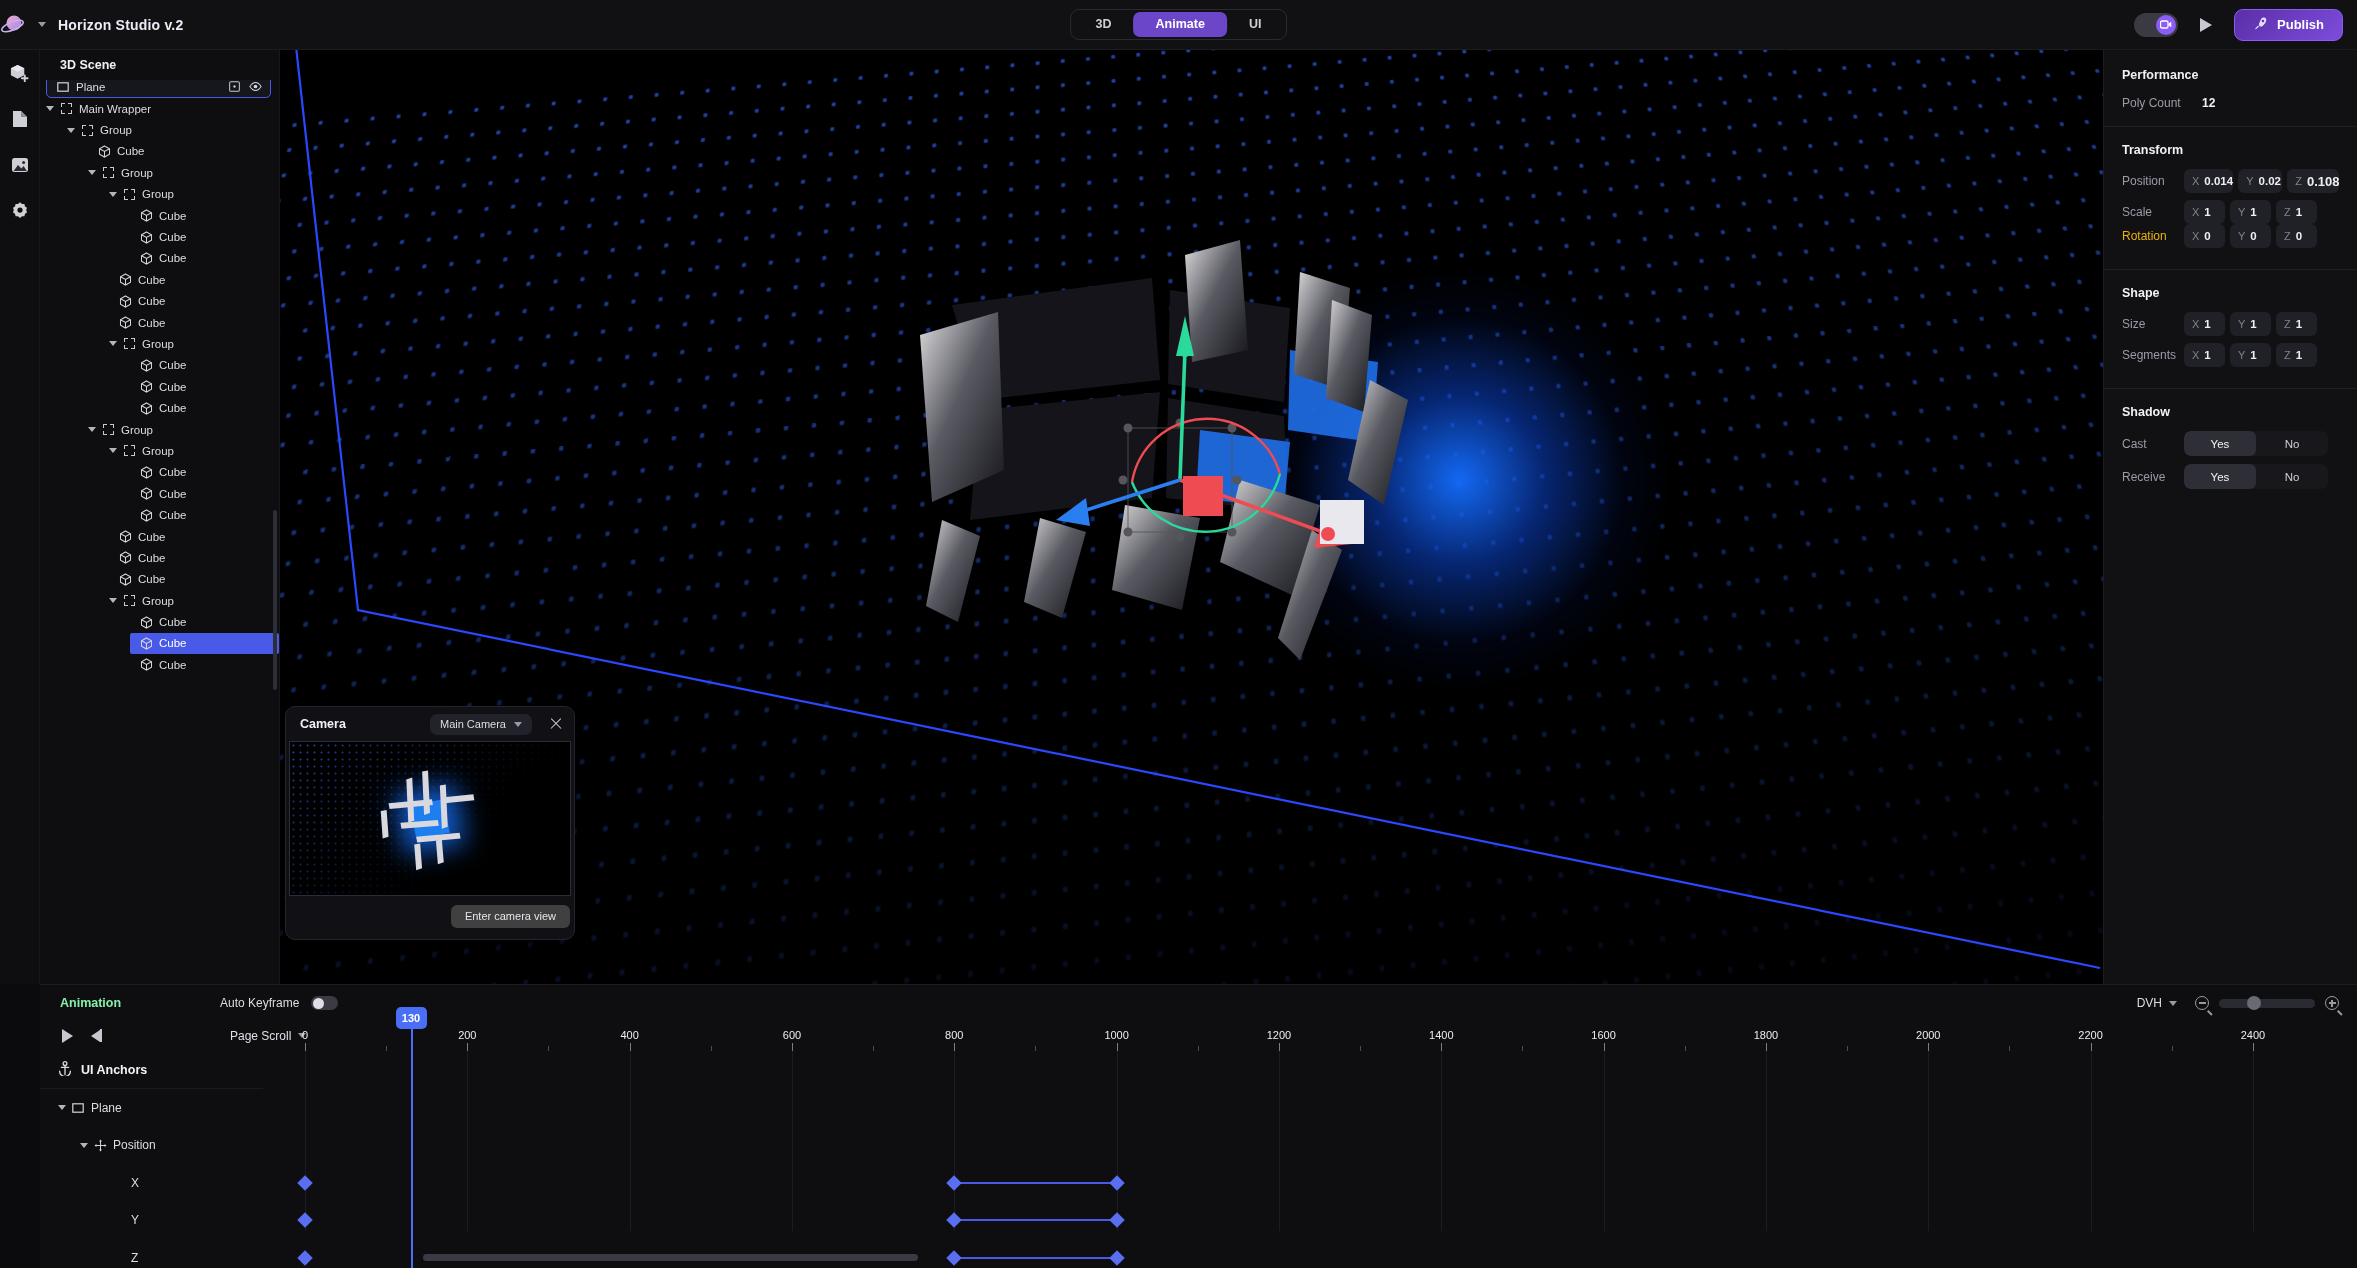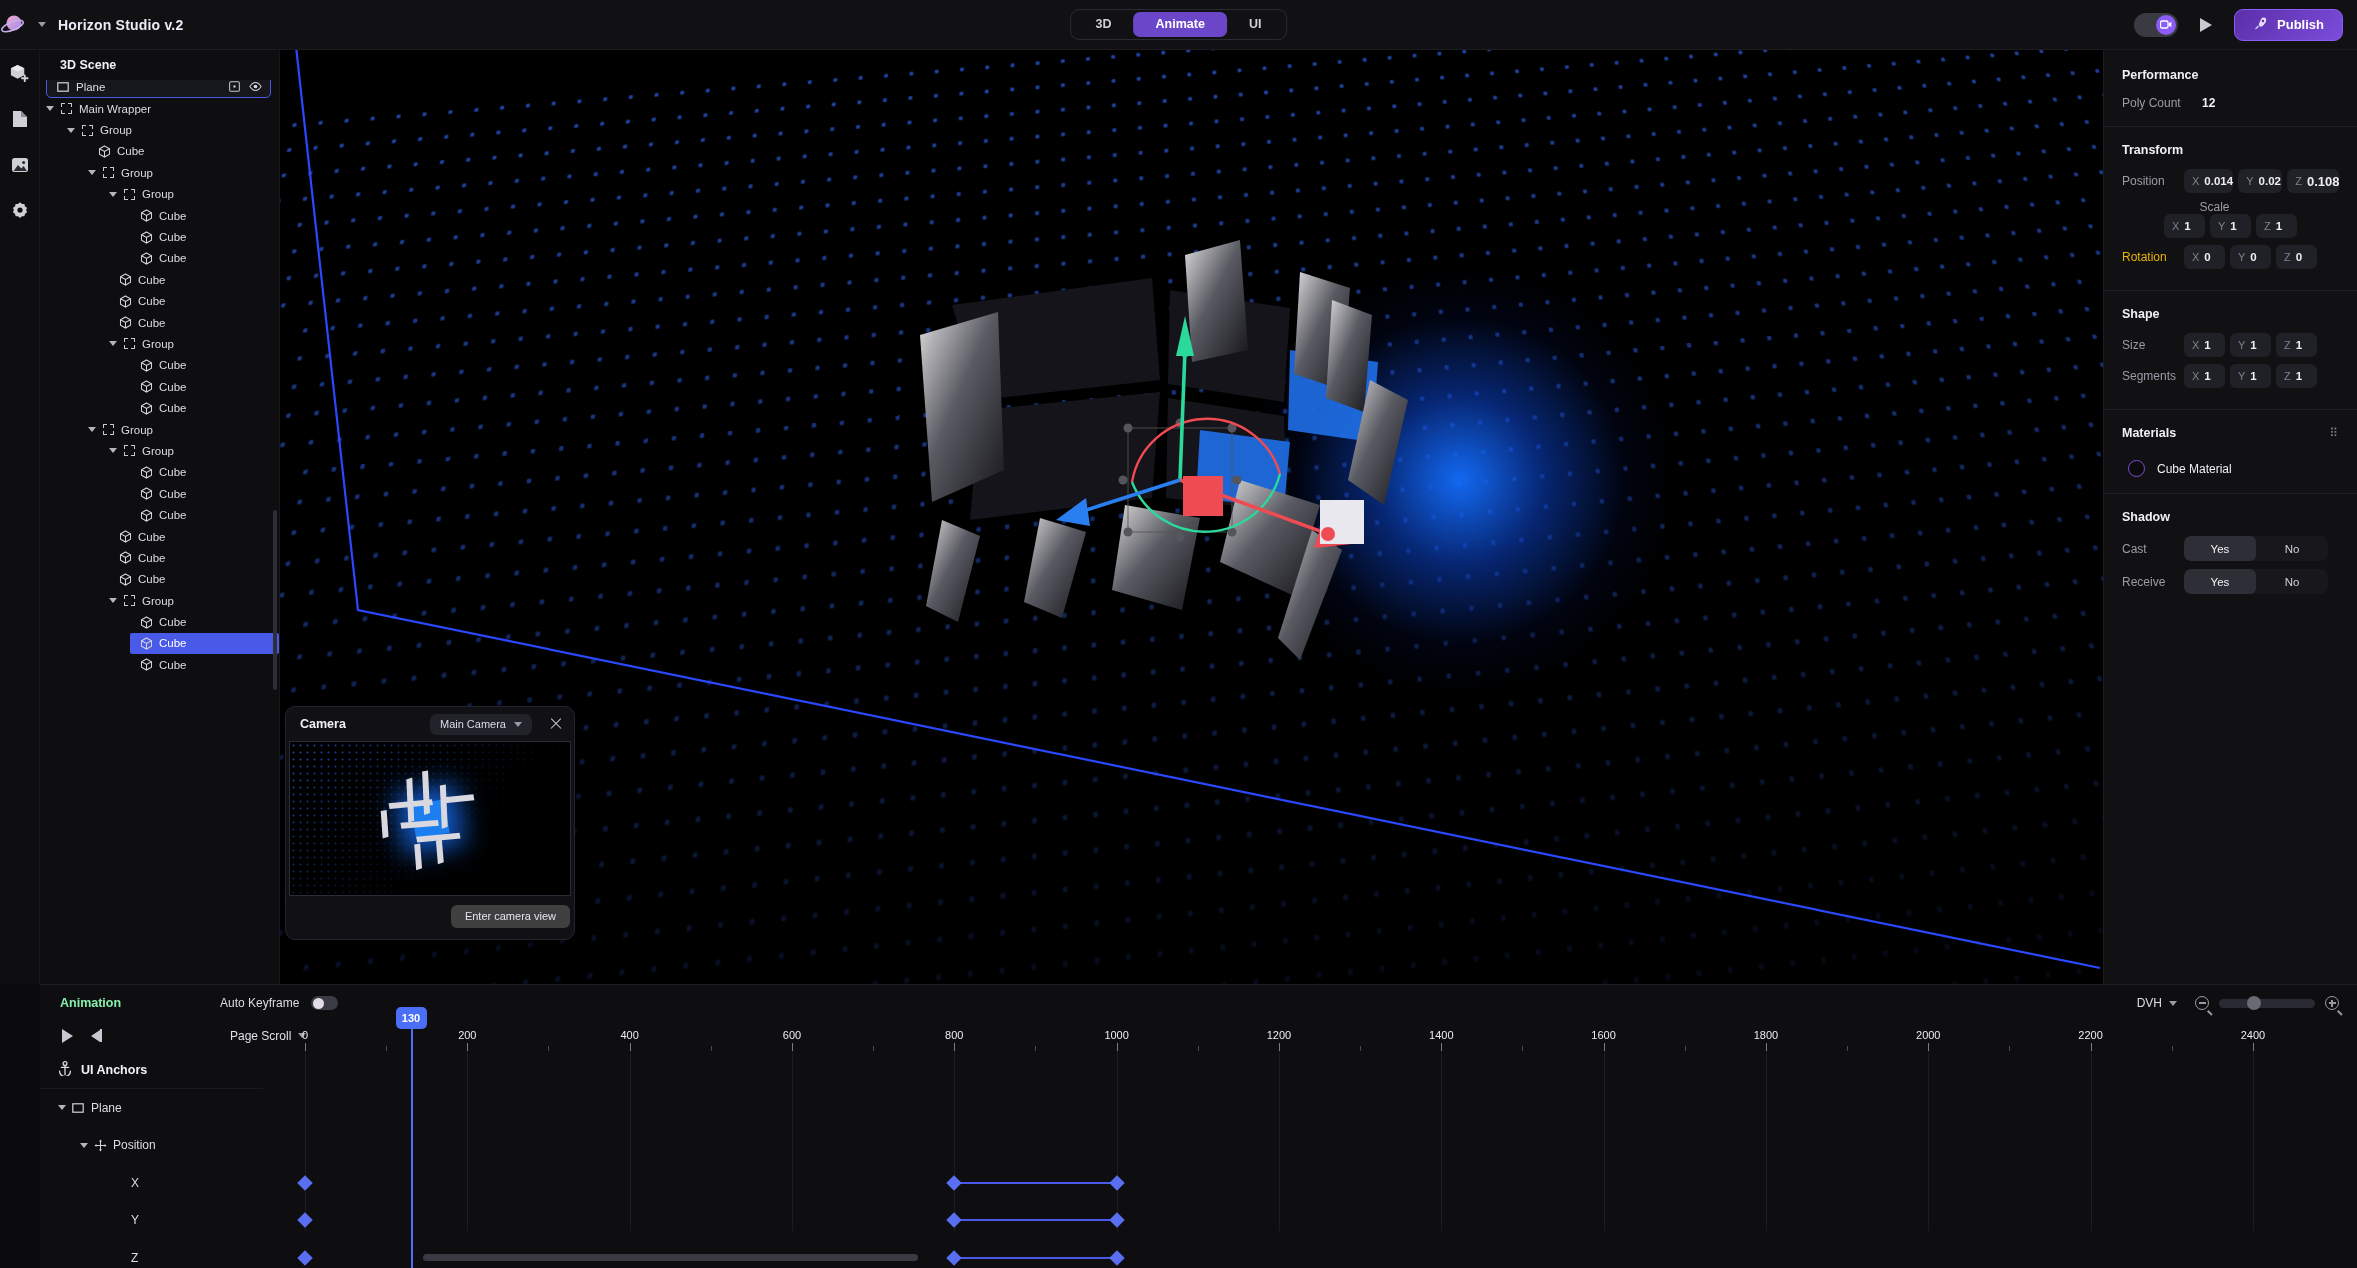--- a/index.html
+++ b/index.html
@@ -729,21 +729,21 @@
               <span style="background:#202027;border-radius:6px;height:24px;min-width:41px;display:flex;align-items:center;gap:5px;padding:0 8px;white-space:nowrap;">
                 <i style="font-style:normal;font-size:11px;color:#82828e;">Y</i>
                 <b style="font-size:11.5px;color:#eeeef4;">0.02</b>
               </span>
               <span style="background:#202027;border-radius:6px;height:24px;min-width:41px;display:flex;align-items:center;gap:5px;padding:0 8px;white-space:nowrap;">
                 <i style="font-style:normal;font-size:11px;color:#82828e;">Z</i>
                 <b style="font-size:13px;color:#eeeef4;">0.108</b>
               </span>
             </div>
           </div>
-          <div style="display: flex; align-items: center; margin-bottom: 7px; flex-direction: column;">
+          <div style="display: flex; align-items: center; margin-bottom: 0;">
             <span style="font-size:12px;color:#9b9ba6;width:62px;flex:none;">Scale</span>
             <div style="display:flex;gap:5px;overflow:hidden;">
               <span style="background:#202027;border-radius:6px;height:24px;min-width:41px;display:flex;align-items:center;gap:5px;padding:0 8px;white-space:nowrap;">
                 <i style="font-style:normal;font-size:11px;color:#82828e;">X</i>
                 <b style="font-size:11.5px;color:#eeeef4;">1</b>
               </span>
               <span style="background:#202027;border-radius:6px;height:24px;min-width:41px;display:flex;align-items:center;gap:5px;padding:0 8px;white-space:nowrap;">
                 <i style="font-style:normal;font-size:11px;color:#82828e;">Y</i>
                 <b style="font-size:11.5px;color:#eeeef4;">1</b>
               </span>
@@ -806,30 +806,20 @@
               </span>
               <span style="background:#202027;border-radius:6px;height:24px;min-width:41px;display:flex;align-items:center;gap:5px;padding:0 8px;white-space:nowrap;">
                 <i style="font-style:normal;font-size:11px;color:#82828e;">Z</i>
                 <b style="font-size:11.5px;color:#eeeef4;">1</b>
               </span>
             </div>
           </div>
         </div>
     </div>
 
-    <div style="padding:16px 18px 16px 18px;border-bottom:1px solid #1e1e24;">
-      <div style="display:flex;align-items:center;">
-        <span style="font-size:12.5px;font-weight:bold;color:#f0f0f5;">Materials</span>
-        <span style="margin-left:auto;color:#7a7a86;font-size:12px;letter-spacing:1px;cursor:pointer;">⠿</span>
-      </div>
-      <div style="display:flex;align-items:center;gap:12px;margin-top:20px;padding-left:6px;">
-        <span style="width:17px;height:17px;border-radius:50%;background:#0b0b0d;border:1.6px solid #7b4ddb;display:inline-block;"></span>
-        <span style="font-size:12px;color:#f0f0f5;">Cube Material</span>
-      </div>
-    </div>
 
     <div style="padding:16px 18px 14px 18px;">
       <div style="font-size:12.5px;font-weight:bold;color:#f0f0f5;margin-bottom:12px;">Shadow</div>
       <div id="shadow-rows">
           <div style="display: flex; align-items: center; margin-bottom: 8px;">
             <span style="font-size:12px;color:#9b9ba6;width:62px;flex:none;">Cast</span>
             <div style="display:flex;background:#17171c;border-radius:7px;overflow:hidden;">
               <span style="width:72px;height:25px;display:flex;align-items:center;justify-content:center;font-size:11.5px;border-radius:6px;background:#2e2e36;color:#f2f2f7;">Yes</span>
               <span style="width:72px;height:25px;display:flex;align-items:center;justify-content:center;font-size:11.5px;border-radius:6px;color:#cfcfd8;">No</span>
             </div>

